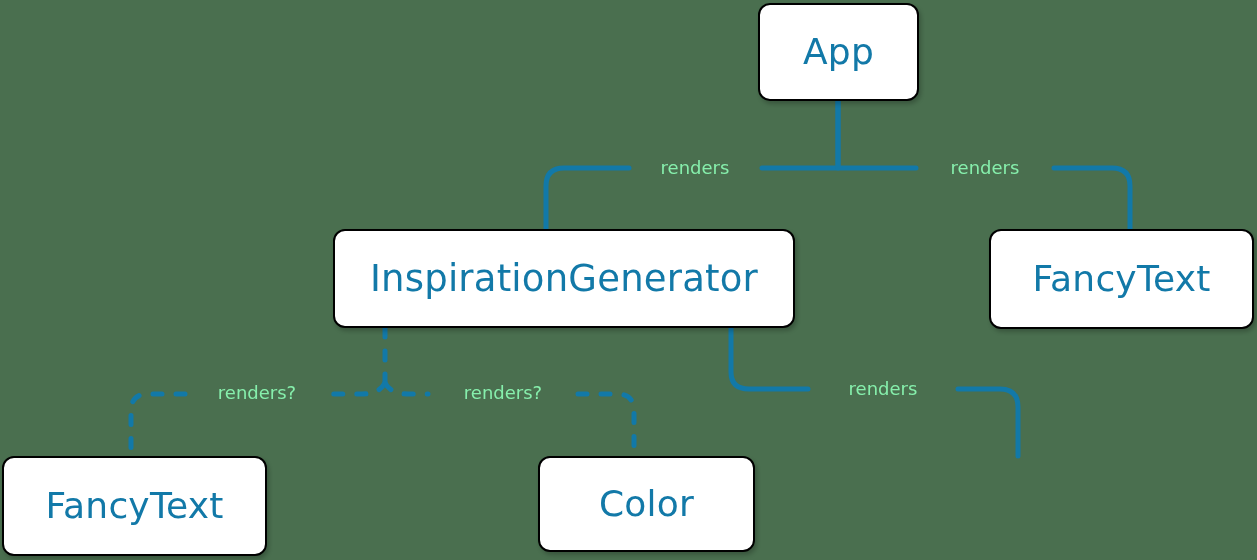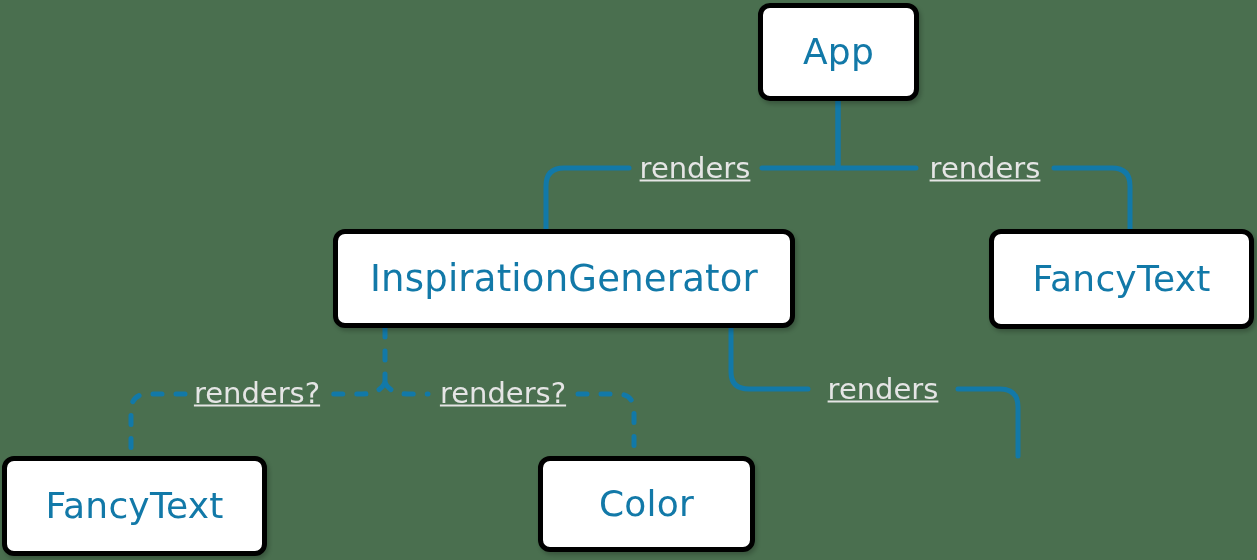--- a/index.html
+++ b/index.html
@@ -24,48 +24,47 @@
     position: absolute;
     left: 0;
     top: 0;
     width: 1257px;
     height: 560px;
   }
   .node {
     position: absolute;
     box-sizing: border-box;
     background: #ffffff;
-    border: 5px solid #000000;
+    border: 2px solid #000000;
     border-radius: 12px;
     display: flex;
     align-items: center;
     justify-content: center;
     color: #1279a8;
     font-size: 36px;
     font-weight: 400;
     letter-spacing: 0.2px;
     line-height: 1;
     box-shadow: 2px 3px 4px rgba(0,0,0,0.22);
     z-index: 2;
     white-space: nowrap;
   }
   .node-label {
     color: #1279a8;
     padding: 0 10px;
   }
   .edge-label {
     position: absolute;
-    color: #e5e5e5;
-    font-size: 29px;
+    color: #86efac;
+    font-size: 18px;
     font-weight: 500;
     line-height: 1;
     white-space: nowrap;
     transform: translate(-50%, -50%);
     z-index: 3;
-    text-decoration: underline;
   }
 </style>
 </head>
 <body>
 
 <div id="diagram-root">
 
   <svg id="edge-layer" viewBox="0 0 1257 560" width="1257" height="560" xmlns="http://www.w3.org/2000/svg">
 
     <path d="M 838 101 L 838 168 L 762 168" fill="none" stroke="#1279a8" stroke-width="5" stroke-linecap="round" stroke-linejoin="round"></path>

